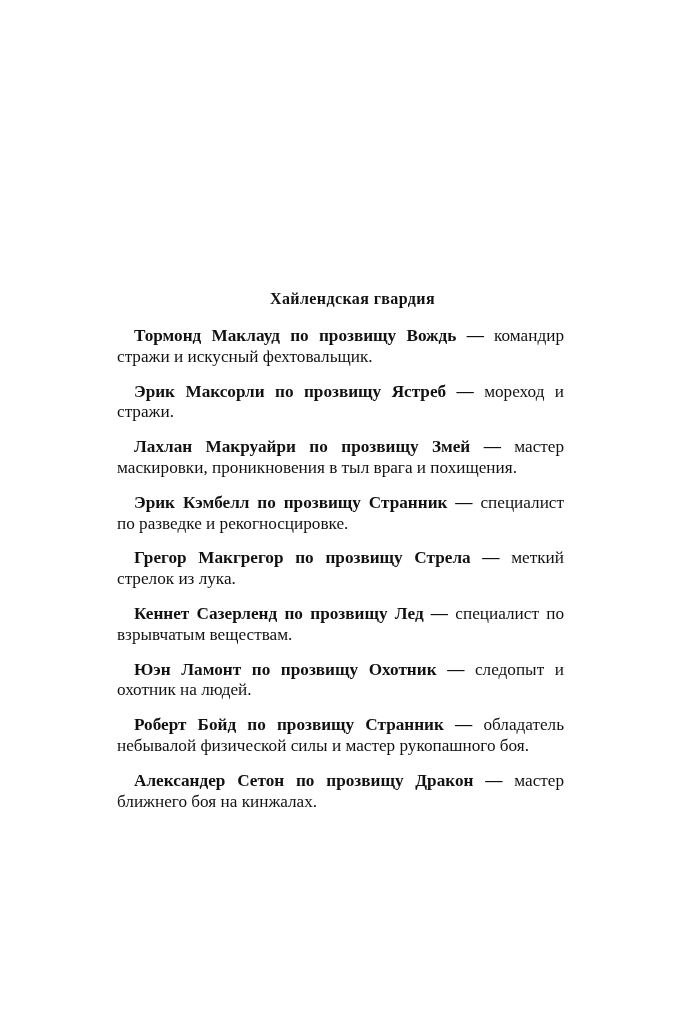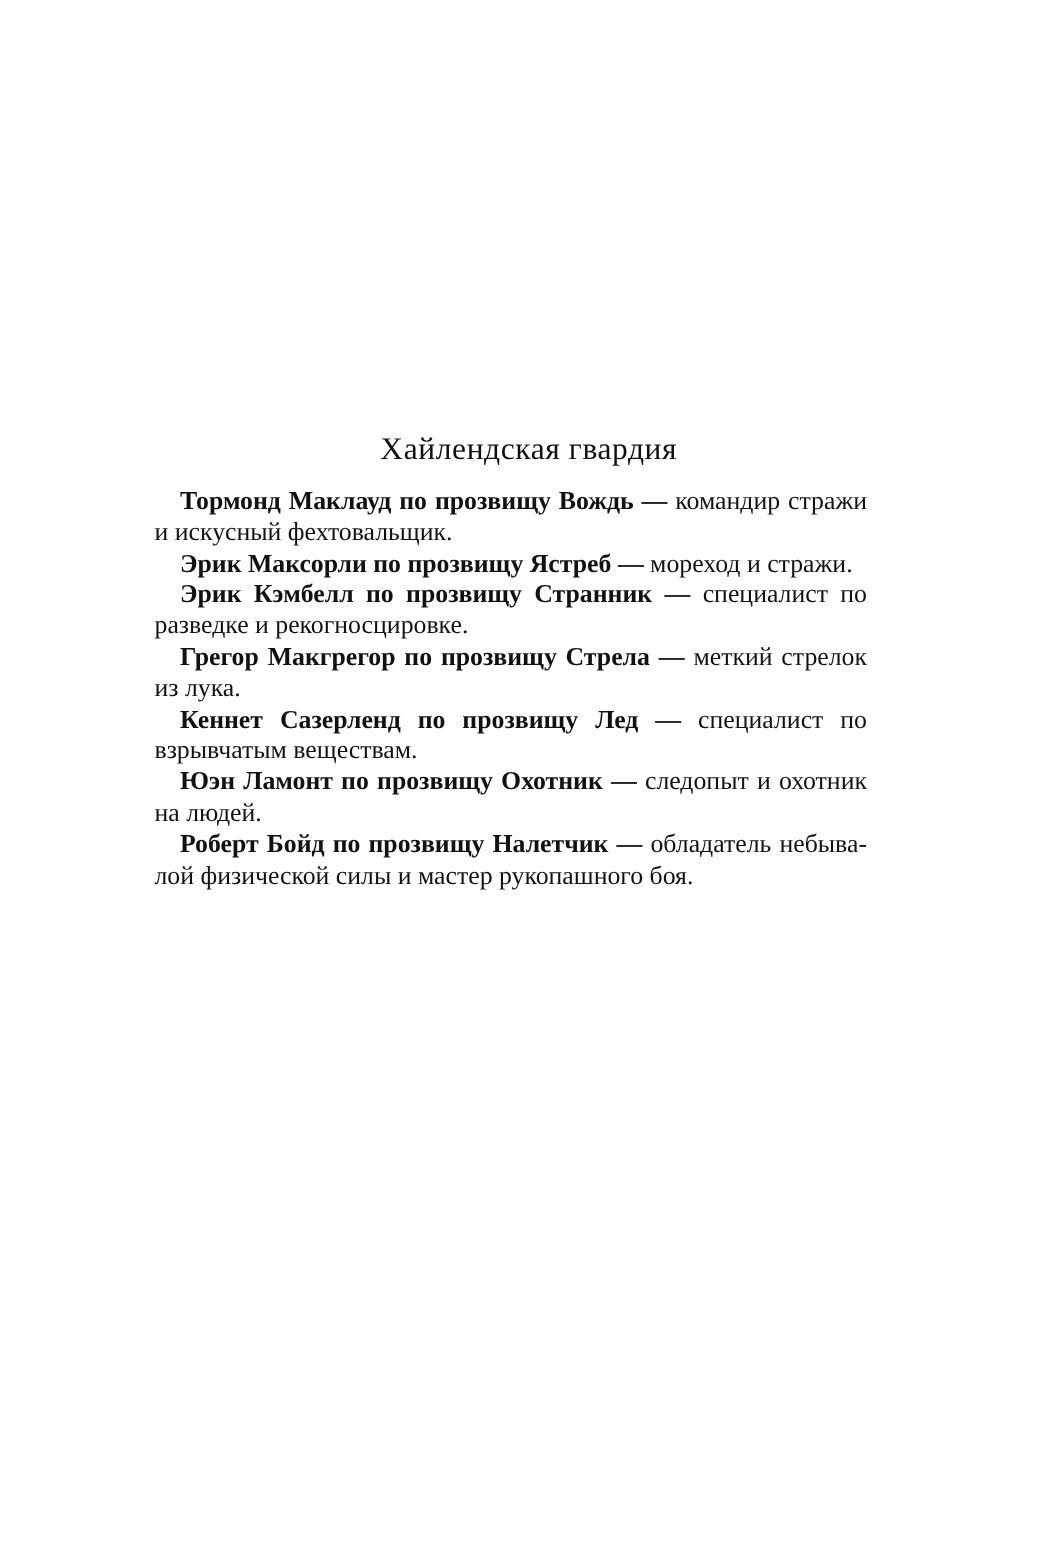--- a/index.html
+++ b/index.html
@@ -16,53 +16,55 @@
       color: #111111;
     }
     .page {
       position: absolute;
       left: 103px;
       top: 286px;
       width: 475px;
     }
     .heading {
       text-align: center;
-      font-size: 21px;
-      font-weight: normal;
+      font-size: 16px;
+      font-weight: bold;
       letter-spacing: 0.4px;
       margin: 0 0 12px 0;
       line-height: 26px;
       padding-left: 24px;
     }
     .entries {
       margin: 0;
       padding: 0;
     }
     .entry {
       font-size: 17.2px;
       line-height: 20.8px;
       text-align: justify;
       text-indent: 17px;
-      margin: 0;
+      margin: 14px;
       hyphens: manual;
     }
     .entry .name {
       font-weight: bold;
     }
     .entry .desc {
       font-weight: normal;
     }
   </style>
 </head>
 <body>
 
 <div class="page">
   <h1 class="heading">Хайлендская гвардия</h1>
   <div class="entries">
     <p class="entry"><span class="prefix"></span><span class="name">Тормонд Маклауд по прозвищу Вождь —</span><span class="desc"> командир стражи и искусный фехтовальщик.</span></p>
     <p class="entry"><span class="prefix"></span><span class="name">Эрик Максорли по прозвищу Ястреб —</span><span class="desc"> мореход и стражи.</span></p>
+    <p class="entry"><span class="prefix"></span><span class="name">Лахлан Макруайри по прозвищу Змей —</span><span class="desc"> мастер маскировки, проникновения в тыл врага и похищения.</span></p>
     <p class="entry"><span class="prefix"></span><span class="name">Эрик Кэмбелл по прозвищу Странник —</span><span class="desc"> специалист по раз­ведке и рекогносцировке.</span></p>
     <p class="entry"><span class="prefix"></span><span class="name">Грегор Макгрегор по прозвищу Стрела —</span><span class="desc"> меткий стрелок из лука.</span></p>
     <p class="entry"><span class="prefix"></span><span class="name">Кеннет Сазерленд по прозвищу Лед —</span><span class="desc"> специалист по взрыв­чатым веществам.</span></p>
     <p class="entry"><span class="prefix"></span><span class="name">Юэн Ламонт по прозвищу Охотник —</span><span class="desc"> следопыт и охотник на людей.</span></p>
-    <p class="entry"><span class="prefix"></span><span class="name">Роберт Бойд по прозвищу Налетчик —</span><span class="desc"> обладатель небыва­лой физической силы и мастер рукопашного боя.</span></p>
+    <p class="entry"><span class="prefix"></span><span class="name">Роберт Бойд по прозвищу Странник —</span><span class="desc"> обладатель небыва­лой физической силы и мастер рукопашного боя.</span></p>
+    <p class="entry"><span class="prefix"></span><span class="name">Александер Сетон по прозвищу Дракон —</span><span class="desc"> мастер ближнего боя на кинжалах.</span></p>
   </div>
 </div>
 
 </body></html>

